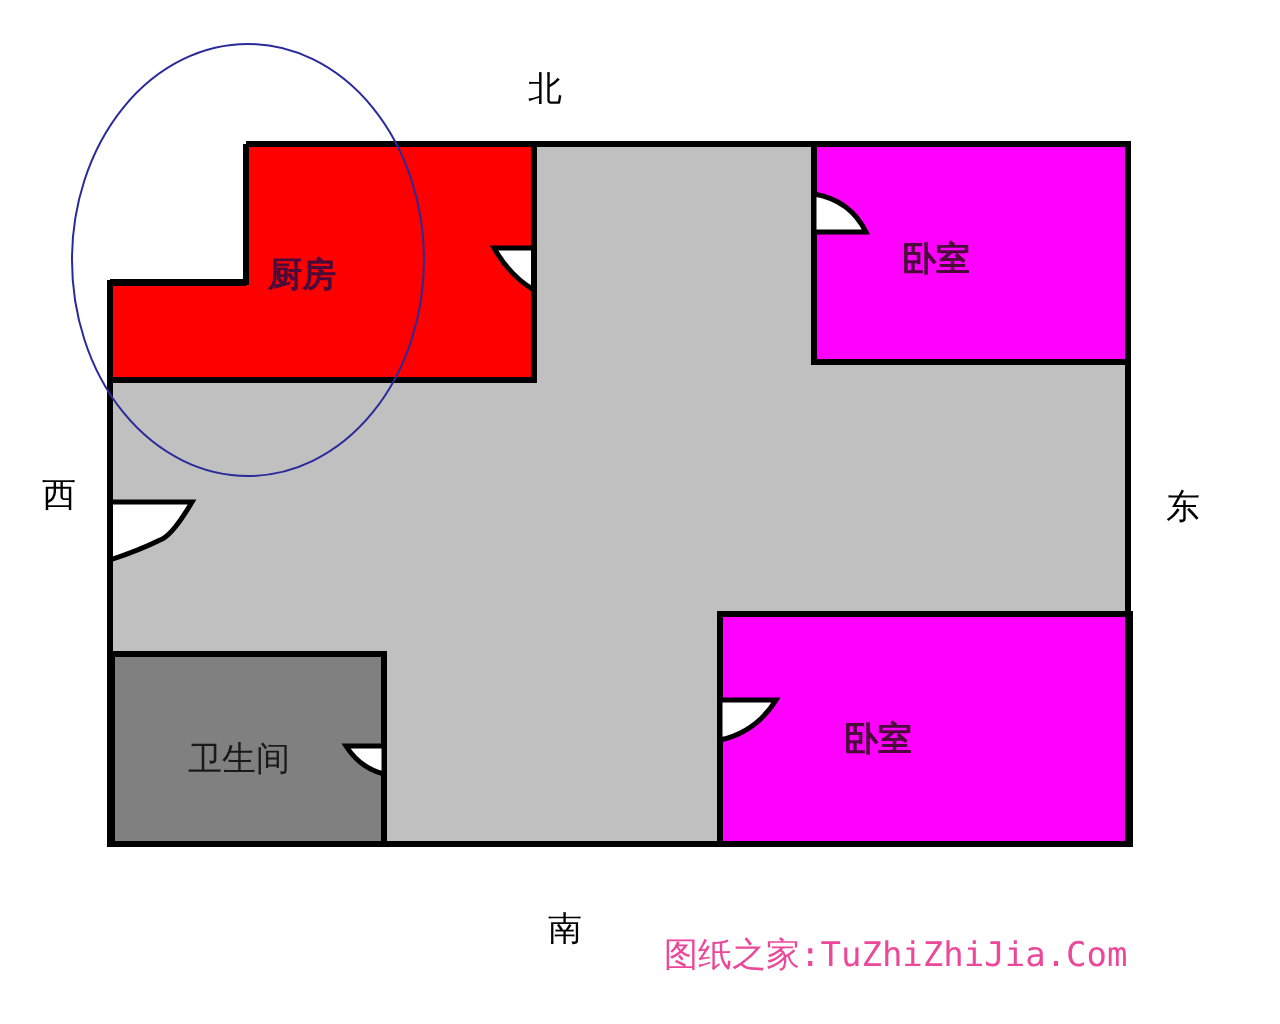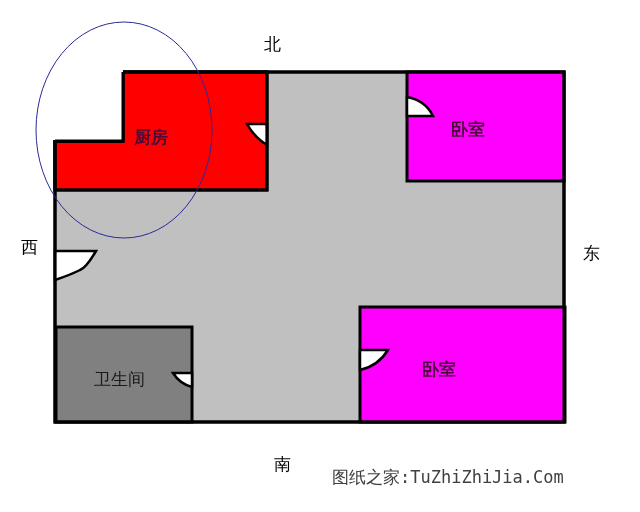--- a/index.html
+++ b/index.html
@@ -1,21 +1,21 @@
 <!DOCTYPE html>
 <html><head>
 <meta charset="utf-8">
 <style>
   html, body { margin:0; padding:0; background:#ffffff; }
   body { width:640px; height:512px; position:relative; overflow:hidden; }
   #plan { position:absolute; left:0; top:0; }
   .room-label { font-family:"DejaVu Serif", serif; font-size:17px; fill:#4a0a3a; font-weight:bold; }
   .room-label-bath { font-family:"DejaVu Serif", serif; font-size:17px; fill:#1a1a1a; }
   .dir { font-family:"DejaVu Serif", serif; font-size:17px; fill:#000; }
-  .watermark { position:absolute; left:332px; top:466px; font-family:"DejaVu Sans Mono", monospace; font-size:17px; color:#404040; white-space:nowrap; }
+  .watermark { position:absolute; left:332px; top:466px; font-family:"DejaVu Sans Mono", monospace; font-size:17px; color:#ec4899; white-space:nowrap; }
 </style>
 </head>
 <body>
 
 <svg id="plan" width="640" height="512" viewBox="0 0 640 512">
 
   <rect x="55" y="72" width="509" height="350" fill="#c0c0c0" stroke="#000" stroke-width="3"></rect>
 
   <path d="M123,72 L267,72 L267,190 L55,190 L55,141 L123,141 Z" fill="#ff0000" stroke="#000" stroke-width="3"></path>
 

